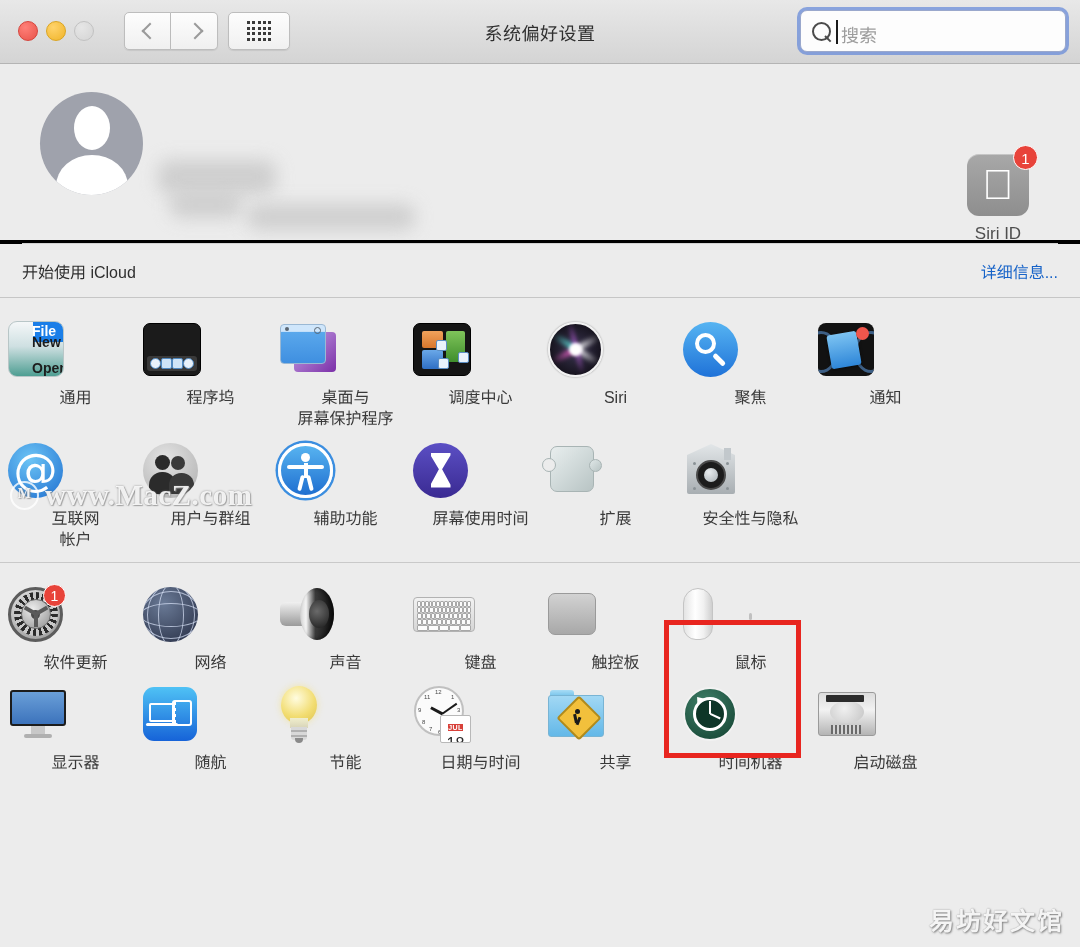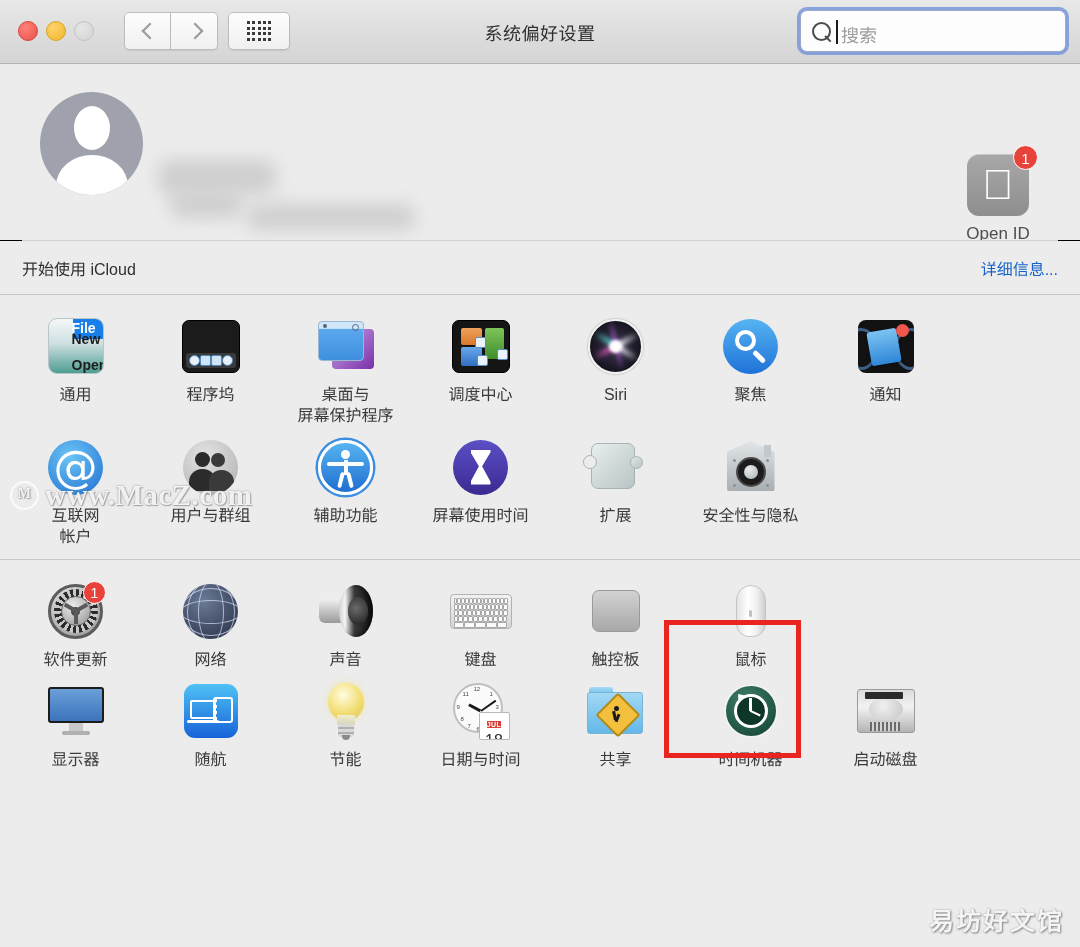--- a/index.html
+++ b/index.html
@@ -227,21 +227,21 @@
     margin-top: 8px;
     font-size: 17px;
     color: #4e4e4e;
   }
 
   
   .icloudrow {
     position: relative;
     height: 53px;
     background: #ececec;
-    border-top: 1px solid #000000;
+    border-top: 4px solid #000000;
     border-bottom: 1px solid #c6c6c6;
   }
   .icloudrow .hairline-inset {
     position: absolute;
     left: 22px; right: 22px; top: -1px;
     height: 1px; background: #d2d2d2;
   }
   .icloudrow .lbl {
     position: absolute;
     left: 22px; top: 15px;
@@ -275,21 +275,20 @@
     width: 135px;
     text-align: center;
     padding-top: 6px;
     padding-bottom: 4px;
     cursor: default;
   }
   .iconbox {
     height: 62px;
     display: flex;
     align-items: center;
-    justify-content: center;
     position: relative;
   }
   .label {
     margin-top: 7px;
     font-size: 16px;
     line-height: 21px;
     color: #3a3a3a;
     white-space: pre-line;
   }
 
@@ -881,21 +880,21 @@
     </div>
     <span class="blurname n1"></span>
     <span class="blurname n2"></span>
     <span class="blurname n3"></span>
 
     <div class="appleid">
       <div class="tile">
         <span class="glyph"></span>
         <span class="badge">1</span>
       </div>
-      <div class="cap">Open ID</div>
+      <div class="cap">Siri ID</div>
     </div>
   </div>
 
   <div class="icloudrow">
     <span class="hairline-inset"></span>
     <span class="lbl">开始使用 iCloud</span>
     <span class="lnk">详细信息...</span>
   </div>
 
   <div class="section s1">

